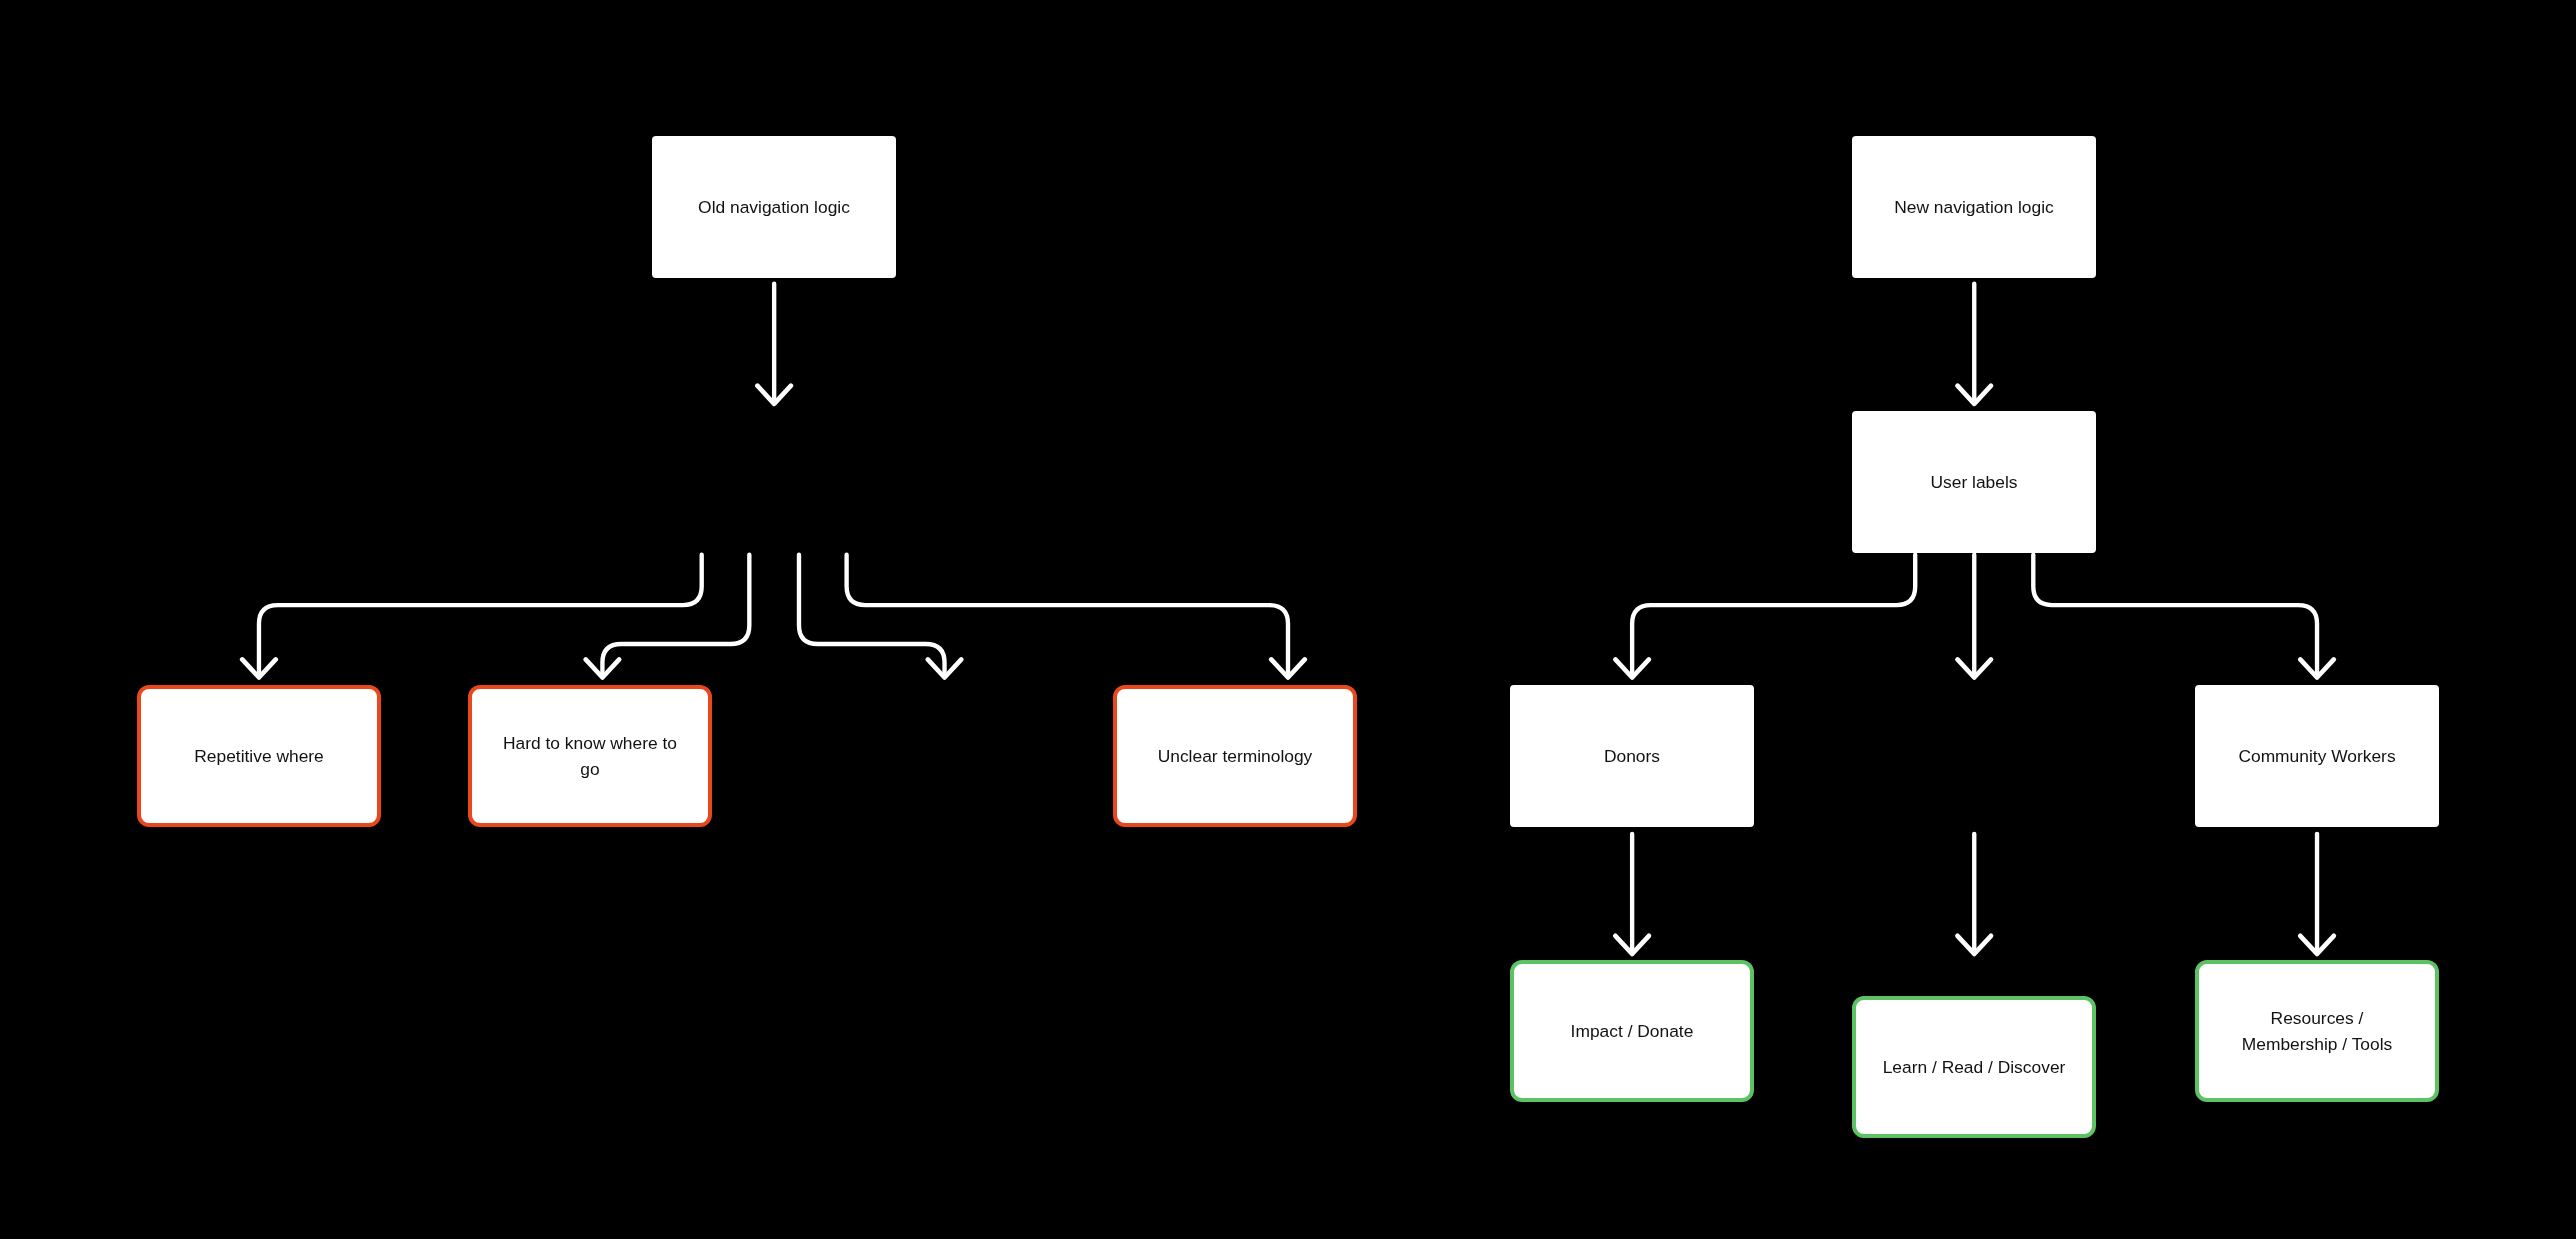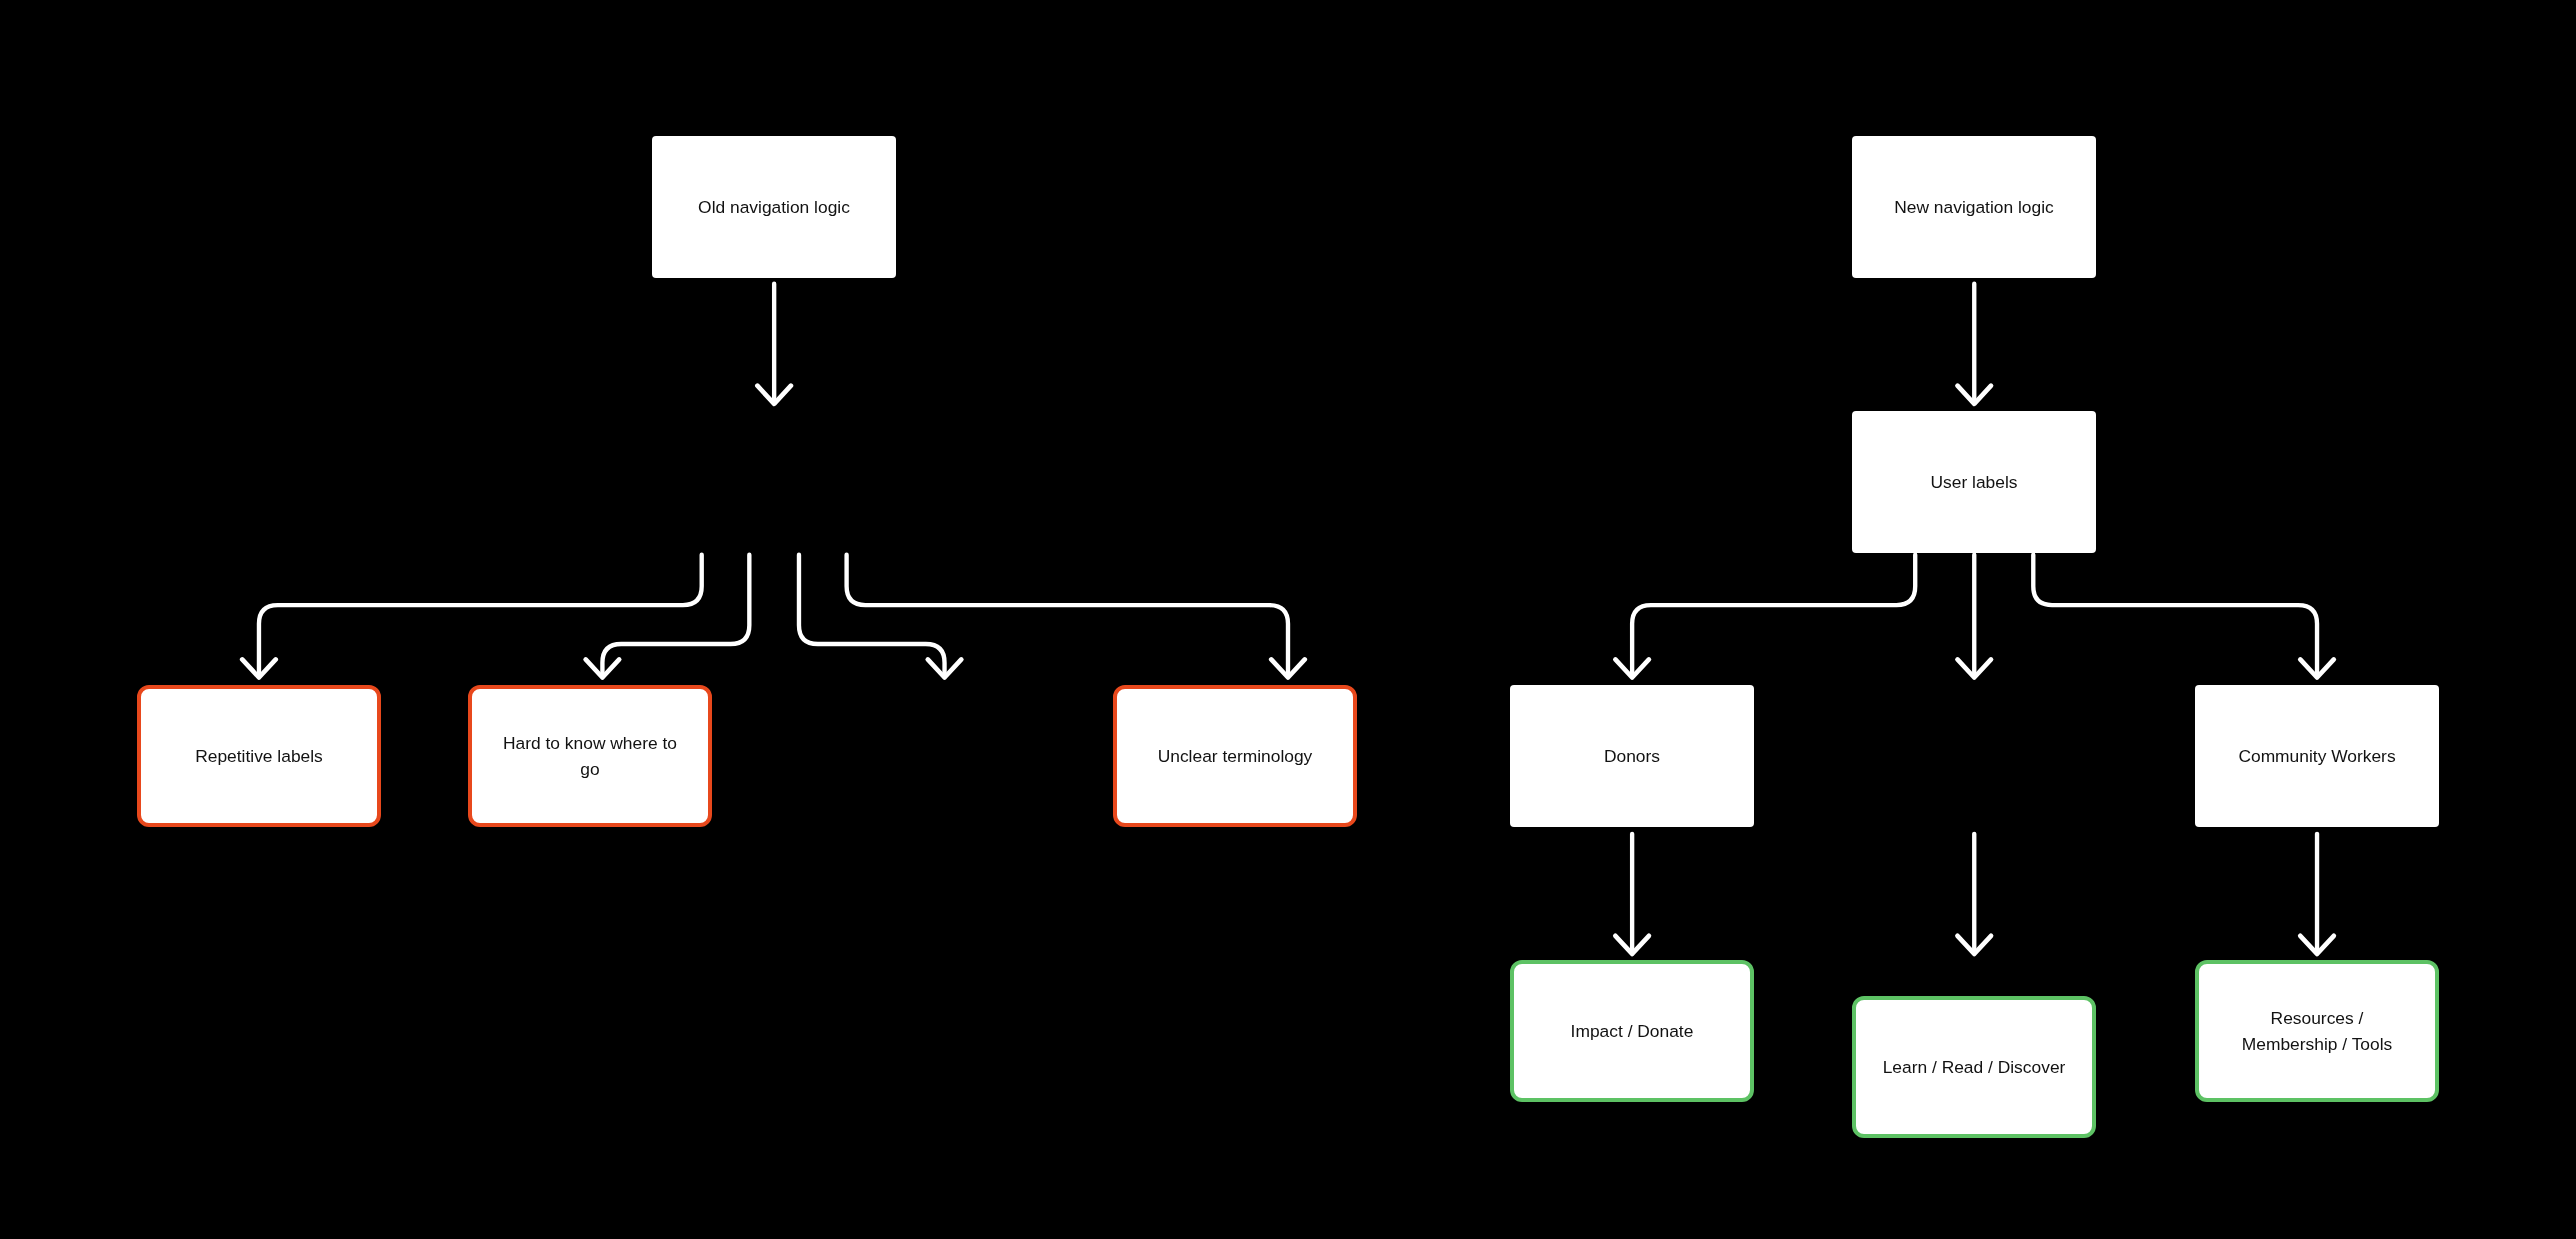--- a/index.html
+++ b/index.html
@@ -76,21 +76,21 @@
     <path class="arrowhead" d="M2918 1395 L2943 1422 L2968 1395"></path>
 
     <path class="edge" d="M3454 1243 L3454 1418"></path>
     <path class="arrowhead" d="M3429 1395 L3454 1422 L3479 1395"></path>
   </svg>
 
   <div class="node" style="left:652px;top:136px">
     <span>Old navigation logic</span>
   </div>
   <div class="node problem" style="left:137px;top:685px">
-    <span>Repetitive labels</span>
+    <span>Repetitive where</span>
   </div>
   <div class="node problem" style="left:468px;top:685px">
     <span>Hard to know where to go</span>
   </div>
   <div class="node problem" style="left:1113px;top:685px">
     <span>Unclear terminology</span>
   </div>
 
   <div class="node" style="left:1852px;top:136px">
     <span>New navigation logic</span>

